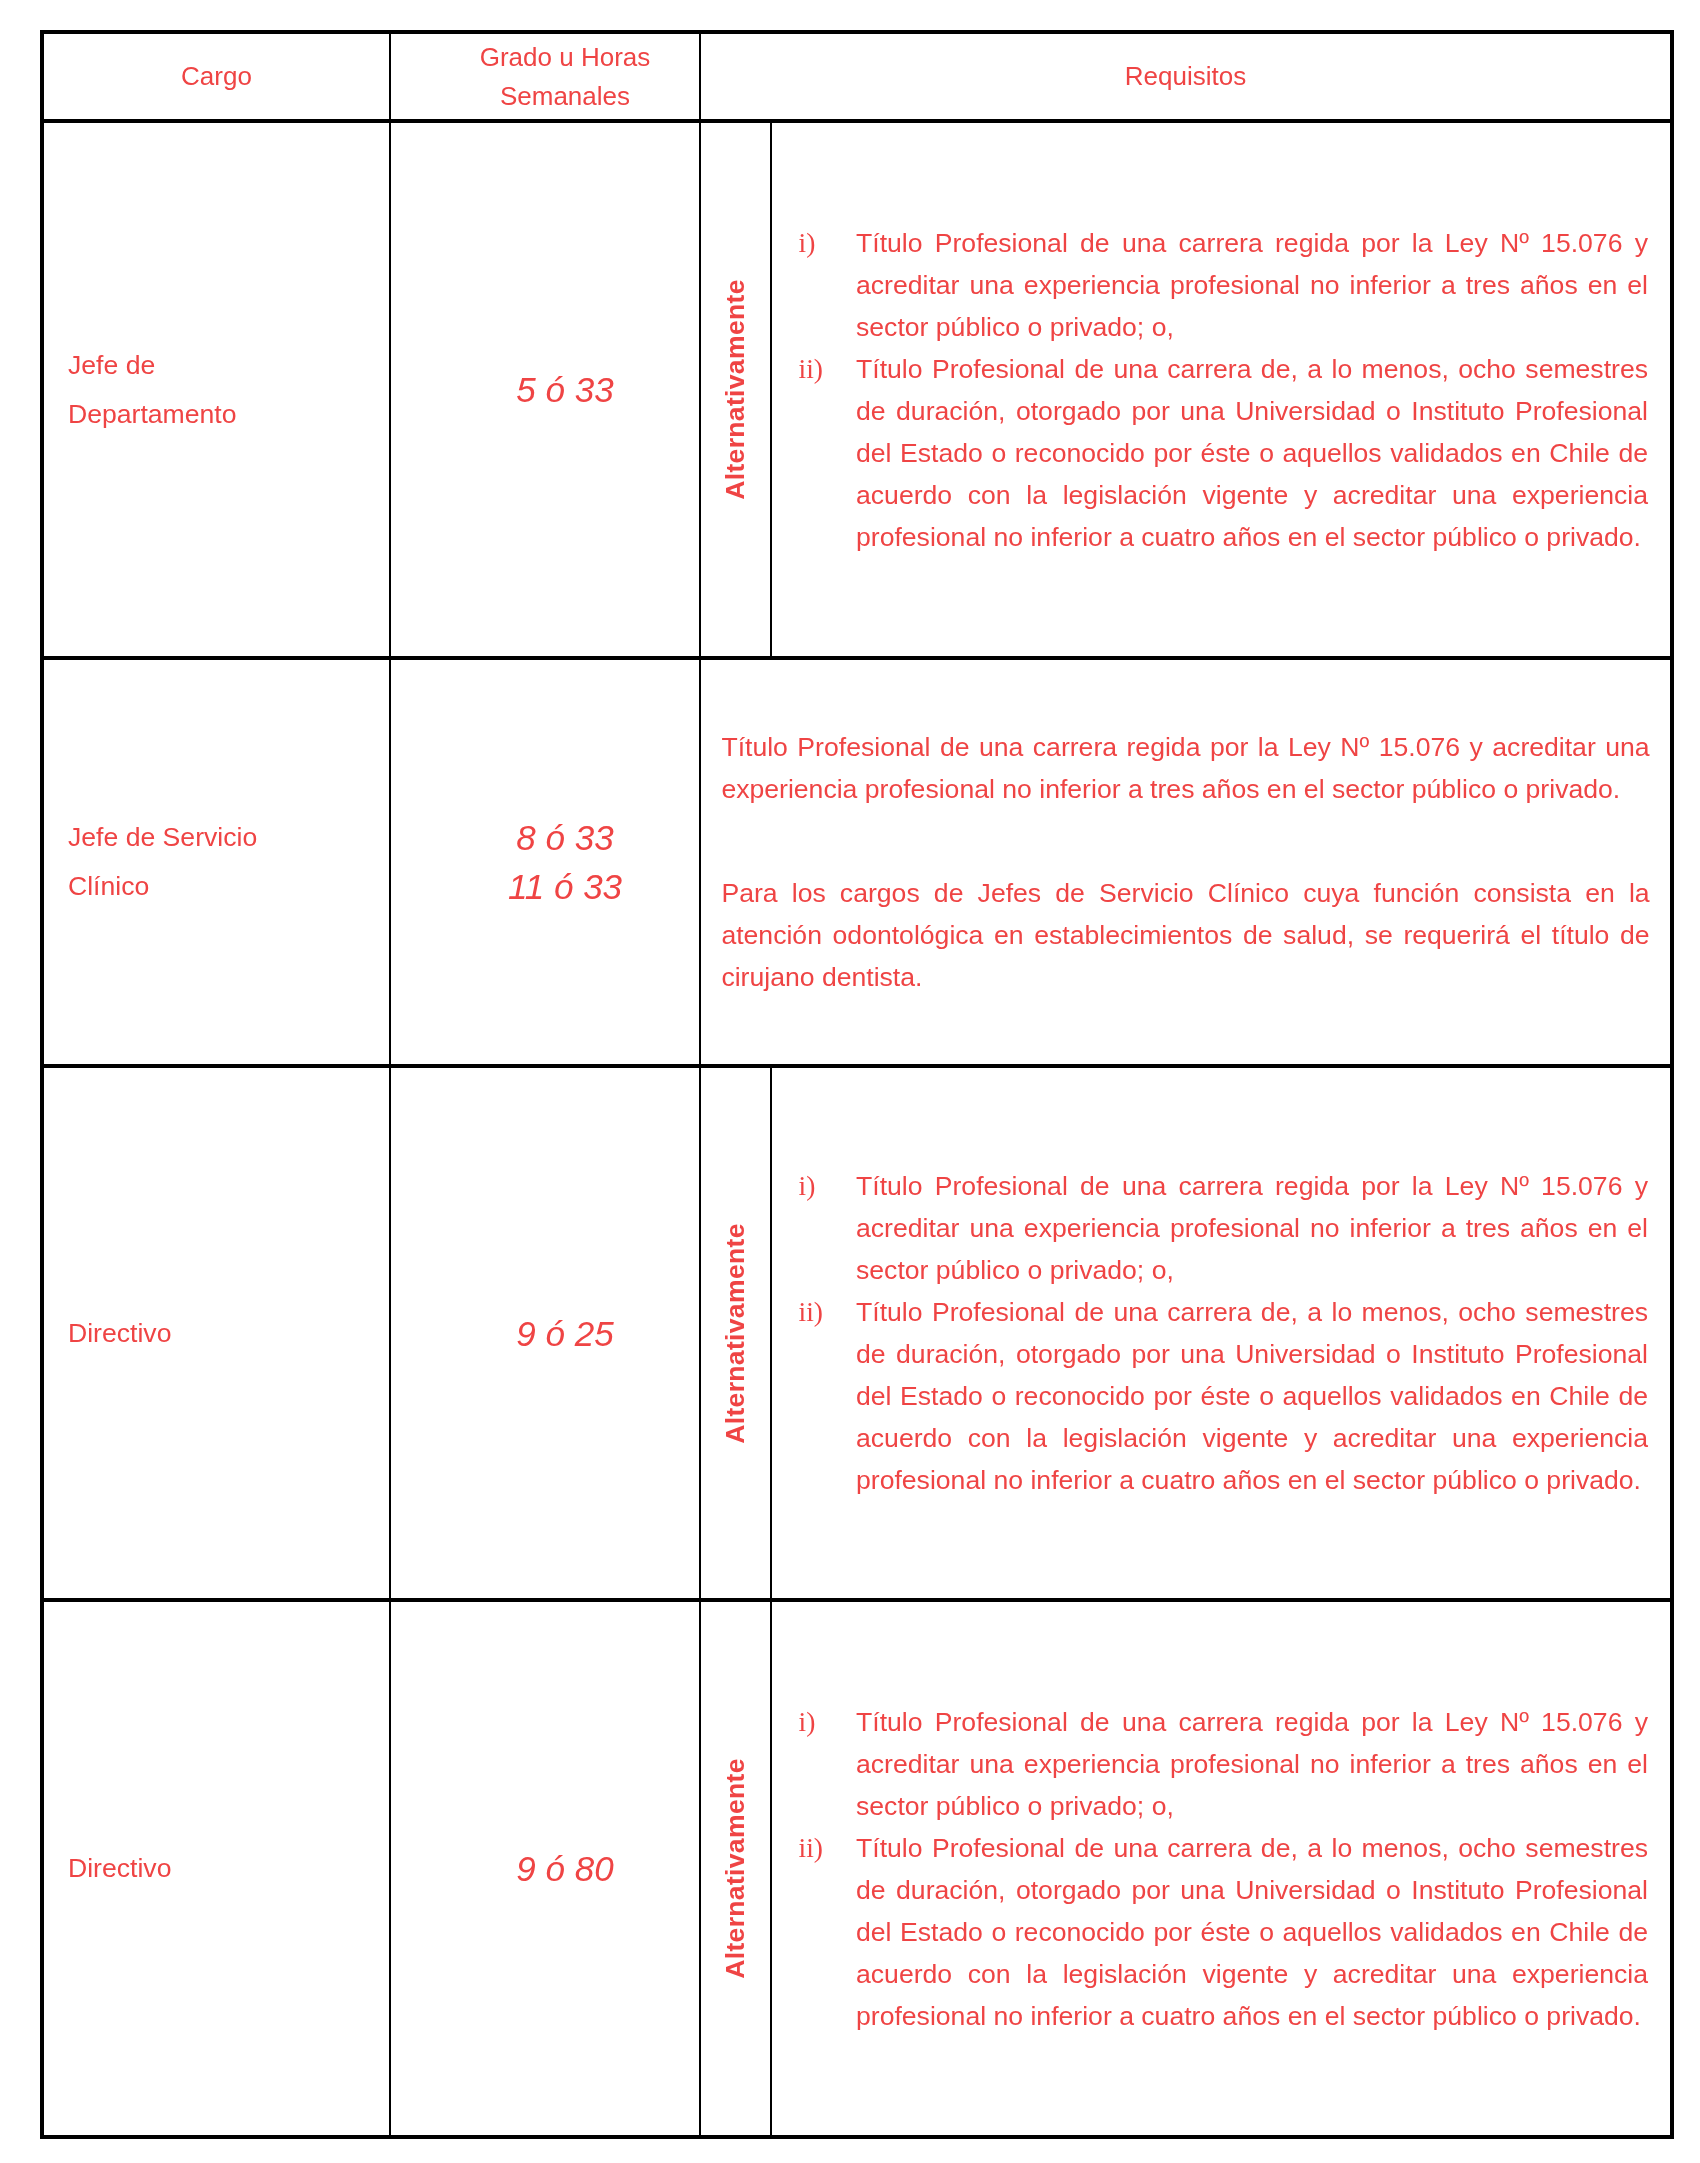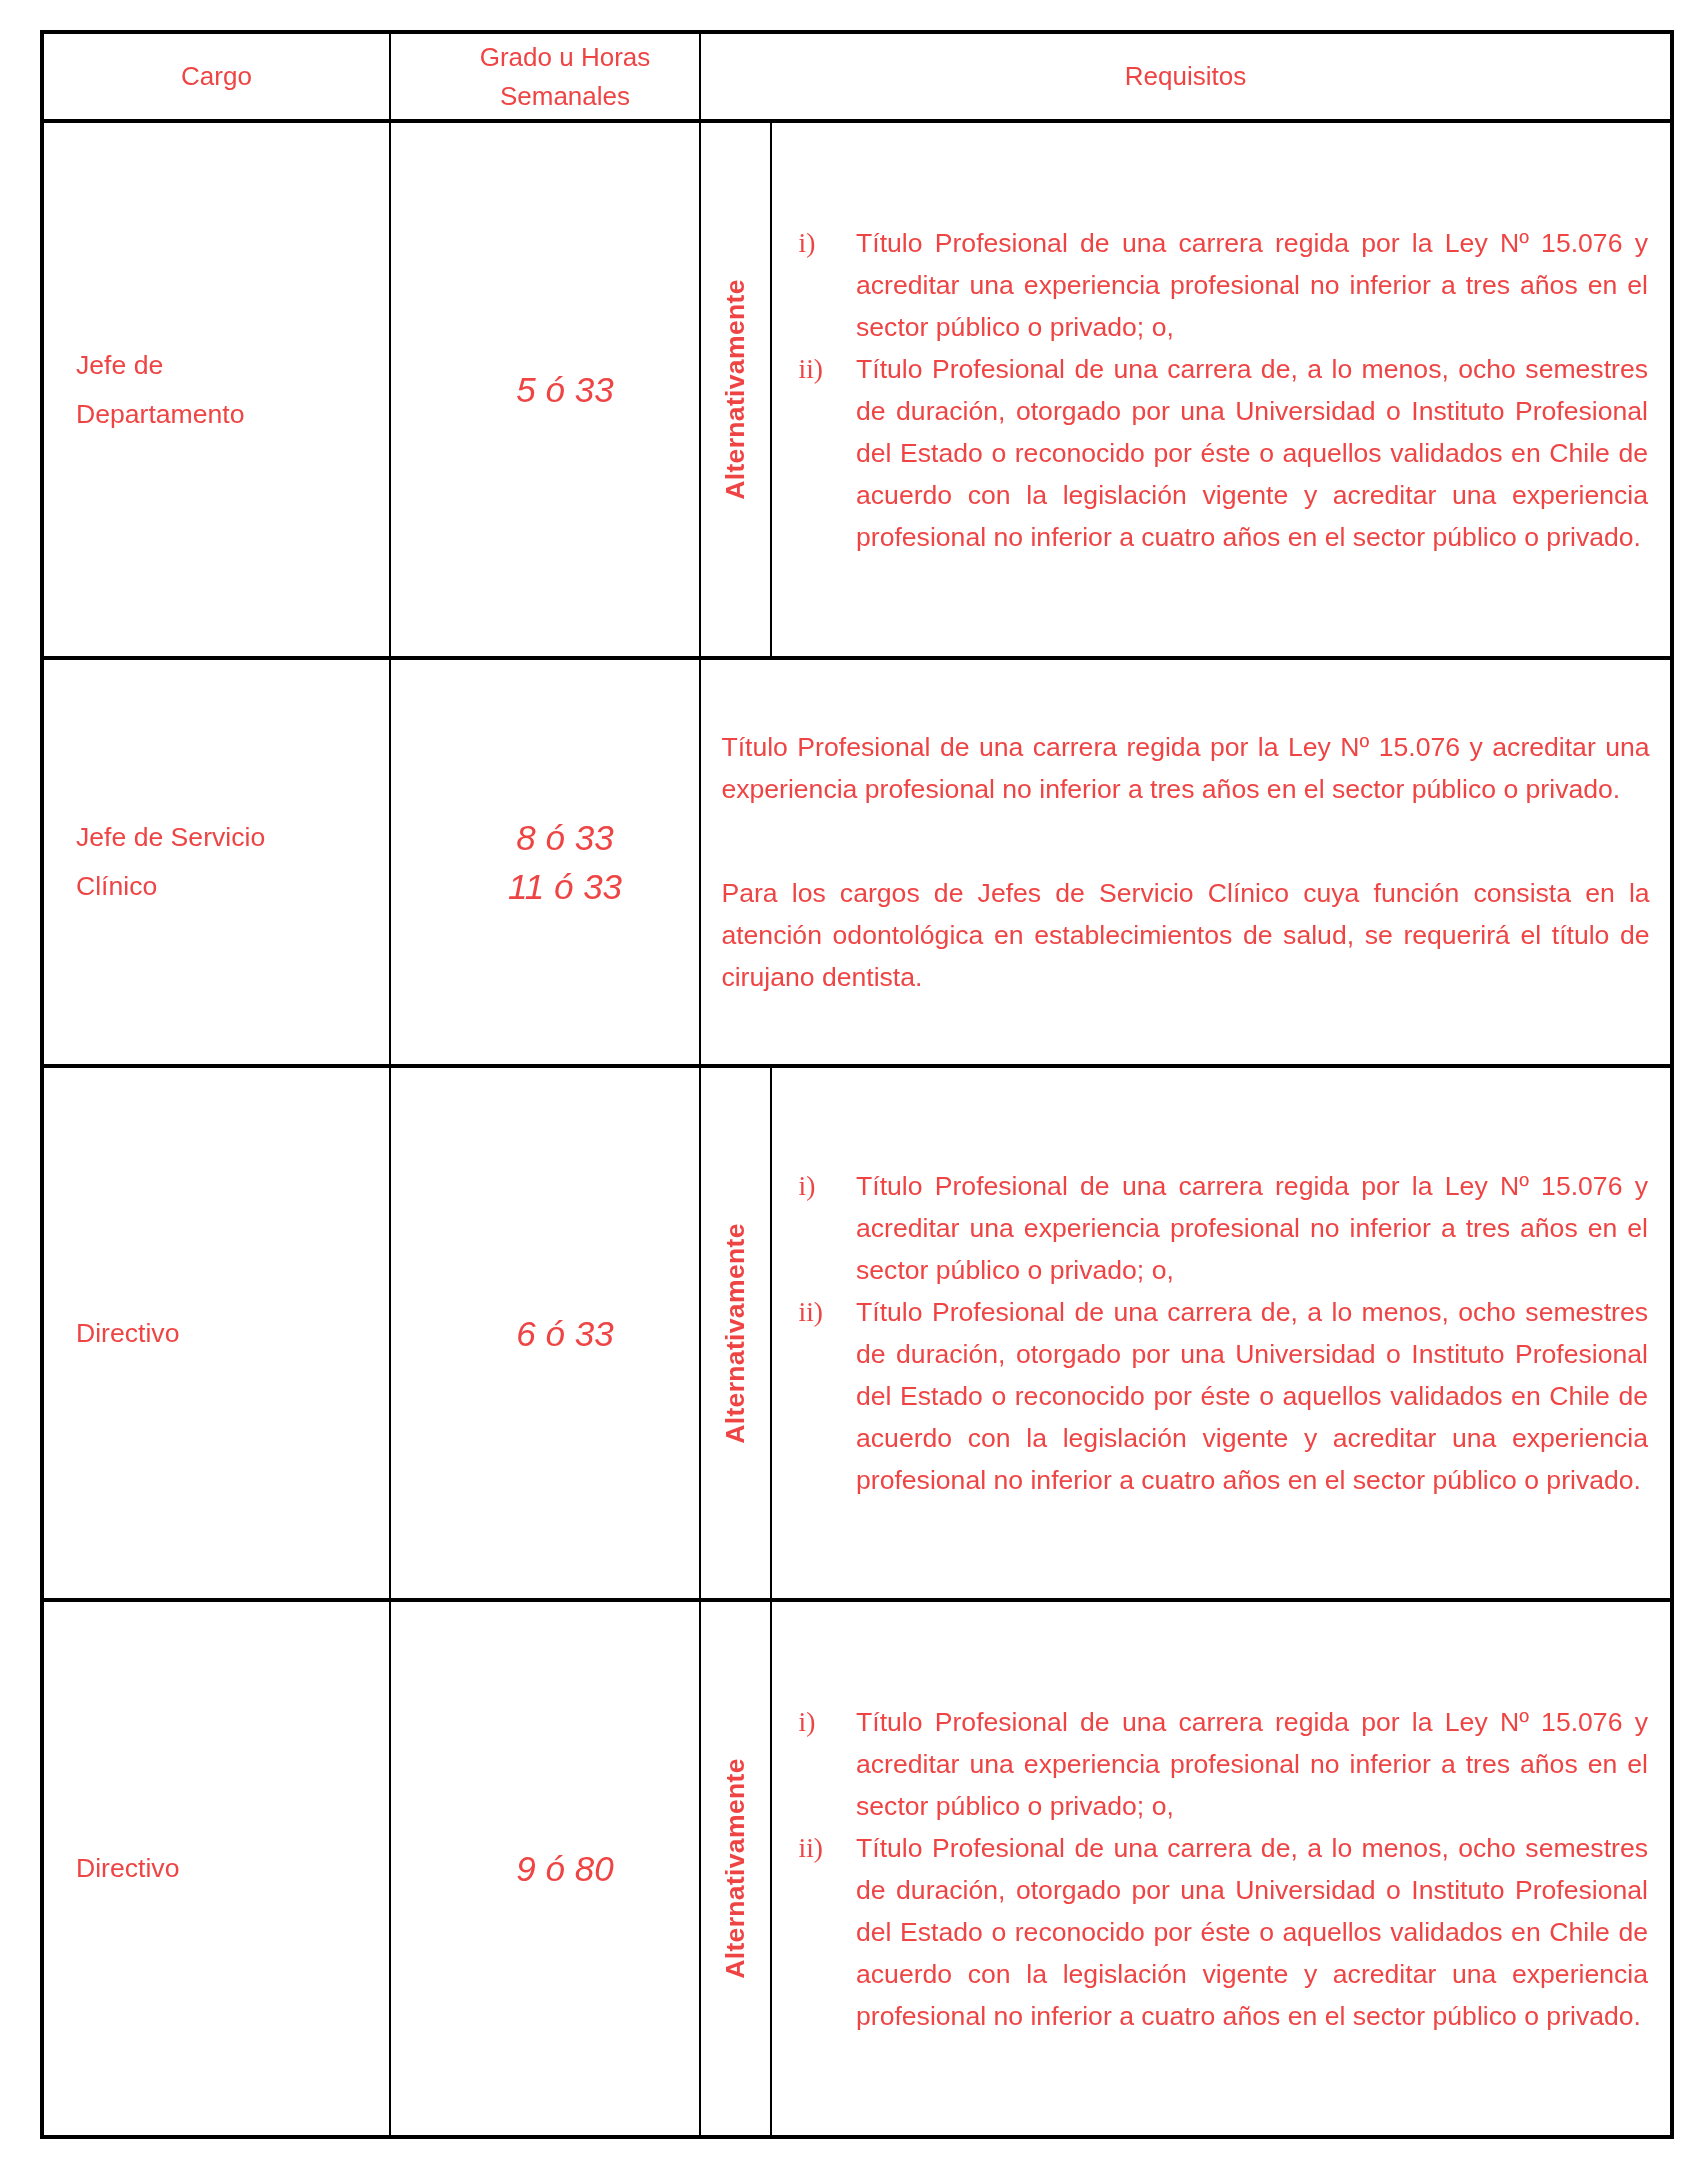--- a/index.html
+++ b/index.html
@@ -11,21 +11,21 @@
   .trow.last{border-bottom:none;flex:1;}
   .row-header{height:89px;}
   .row-1{height:537px;}
   .row-2{height:408px;}
   .row-3{height:534px;}
   .c-cargo{width:347px;box-sizing:border-box;border-right:2.7px solid #000;}
   .c-grado{width:310px;box-sizing:border-box;border-right:2.7px solid #000;padding-left:40px;}
   .c-req{flex:1;box-sizing:border-box;min-width:0;}
   .h-cell{display:flex;align-items:center;justify-content:center;text-align:center;
           font-size:26px;line-height:39px;white-space:pre-line;}
-  .cargo-cell{display:flex;align-items:center;padding-left:32px;padding-right:8.9px;
+  .cargo-cell{display:flex;align-items:center;padding-left:24px;padding-right:8.9px;
           font-size:26.6px;line-height:49px;white-space:pre-line;}
   .grado-cell{display:flex;align-items:center;justify-content:center;text-align:center;
           font-size:35px;line-height:49px;white-space:pre-line;font-style:italic;}
   .req-alt{display:flex;height:100%;}
   .alt-col{width:71px;box-sizing:border-box;border-right:2.7px solid #000;
           display:flex;align-items:center;justify-content:center;overflow:visible;}
   .alt-label{transform:rotate(-90deg);white-space:nowrap;font-weight:bold;font-size:26.6px;letter-spacing:0.3px;}
   .req-list{flex:1;min-width:0;display:flex;flex-direction:column;justify-content:center;
           padding-right:22px;box-sizing:border-box;}
   .req-item{display:flex;}
@@ -81,21 +81,21 @@
       <div class="c-req">
         <div class="req-plain">
           <p class="para">Título Profesional de una carrera regida por la Ley Nº 15.076 y acreditar  una experiencia profesional no inferior a tres años  en el sector público o privado.</p>
           <p class="para">Para los cargos de Jefes de Servicio Clínico cuya función consista en la atención odontológica en establecimientos de salud, se requerirá el título de cirujano dentista.</p>
         </div>
       </div>
     </div>
 
     <div class="trow row-3">
       <div class="c-cargo cargo-cell">Directivo</div>
-      <div class="c-grado grado-cell">6 ó 33</div>
+      <div class="c-grado grado-cell">9 ó 25</div>
       <div class="c-req">
         <div class="req-alt">
           <div class="alt-col">
             <div class="alt-label">Alternativamente</div>
           </div>
           <div class="req-list">
             <div class="req-item">
               <div class="req-marker">i)</div>
               <div class="req-text">Título Profesional de una carrera regida por la Ley Nº 15.076 y acreditar  una experiencia profesional no inferior a tres años  en el sector público o privado; o,</div>
             </div>

